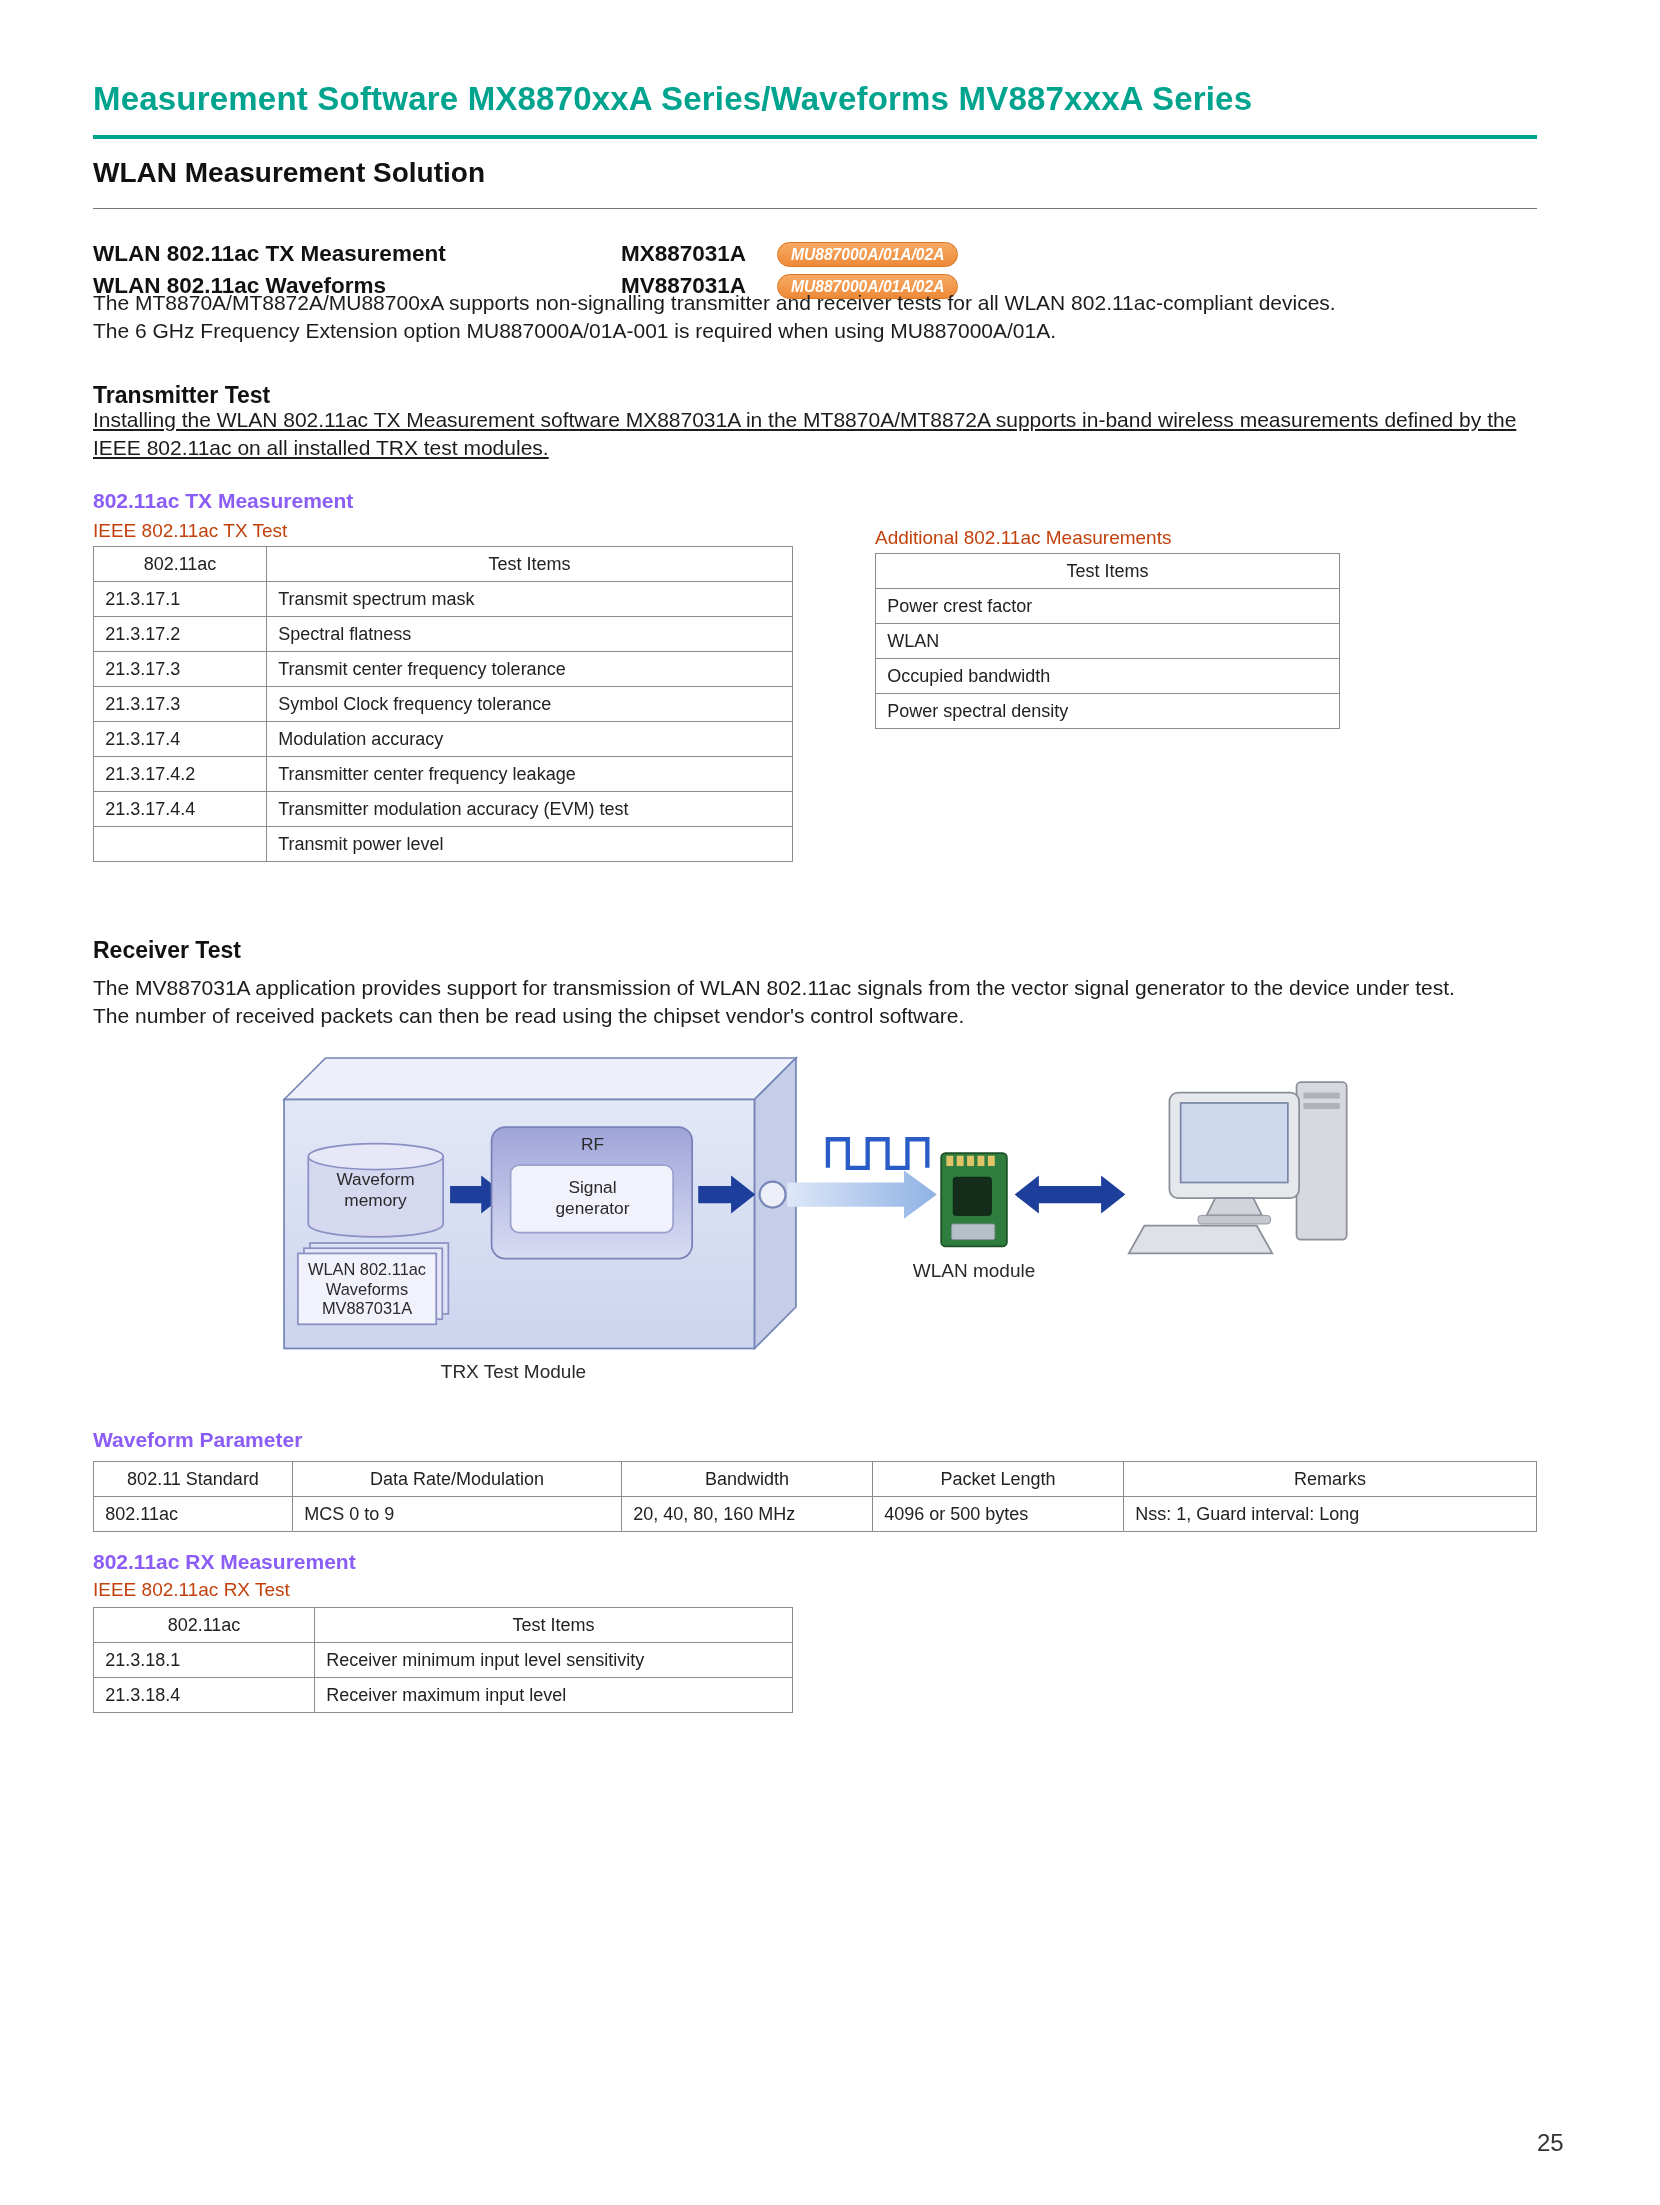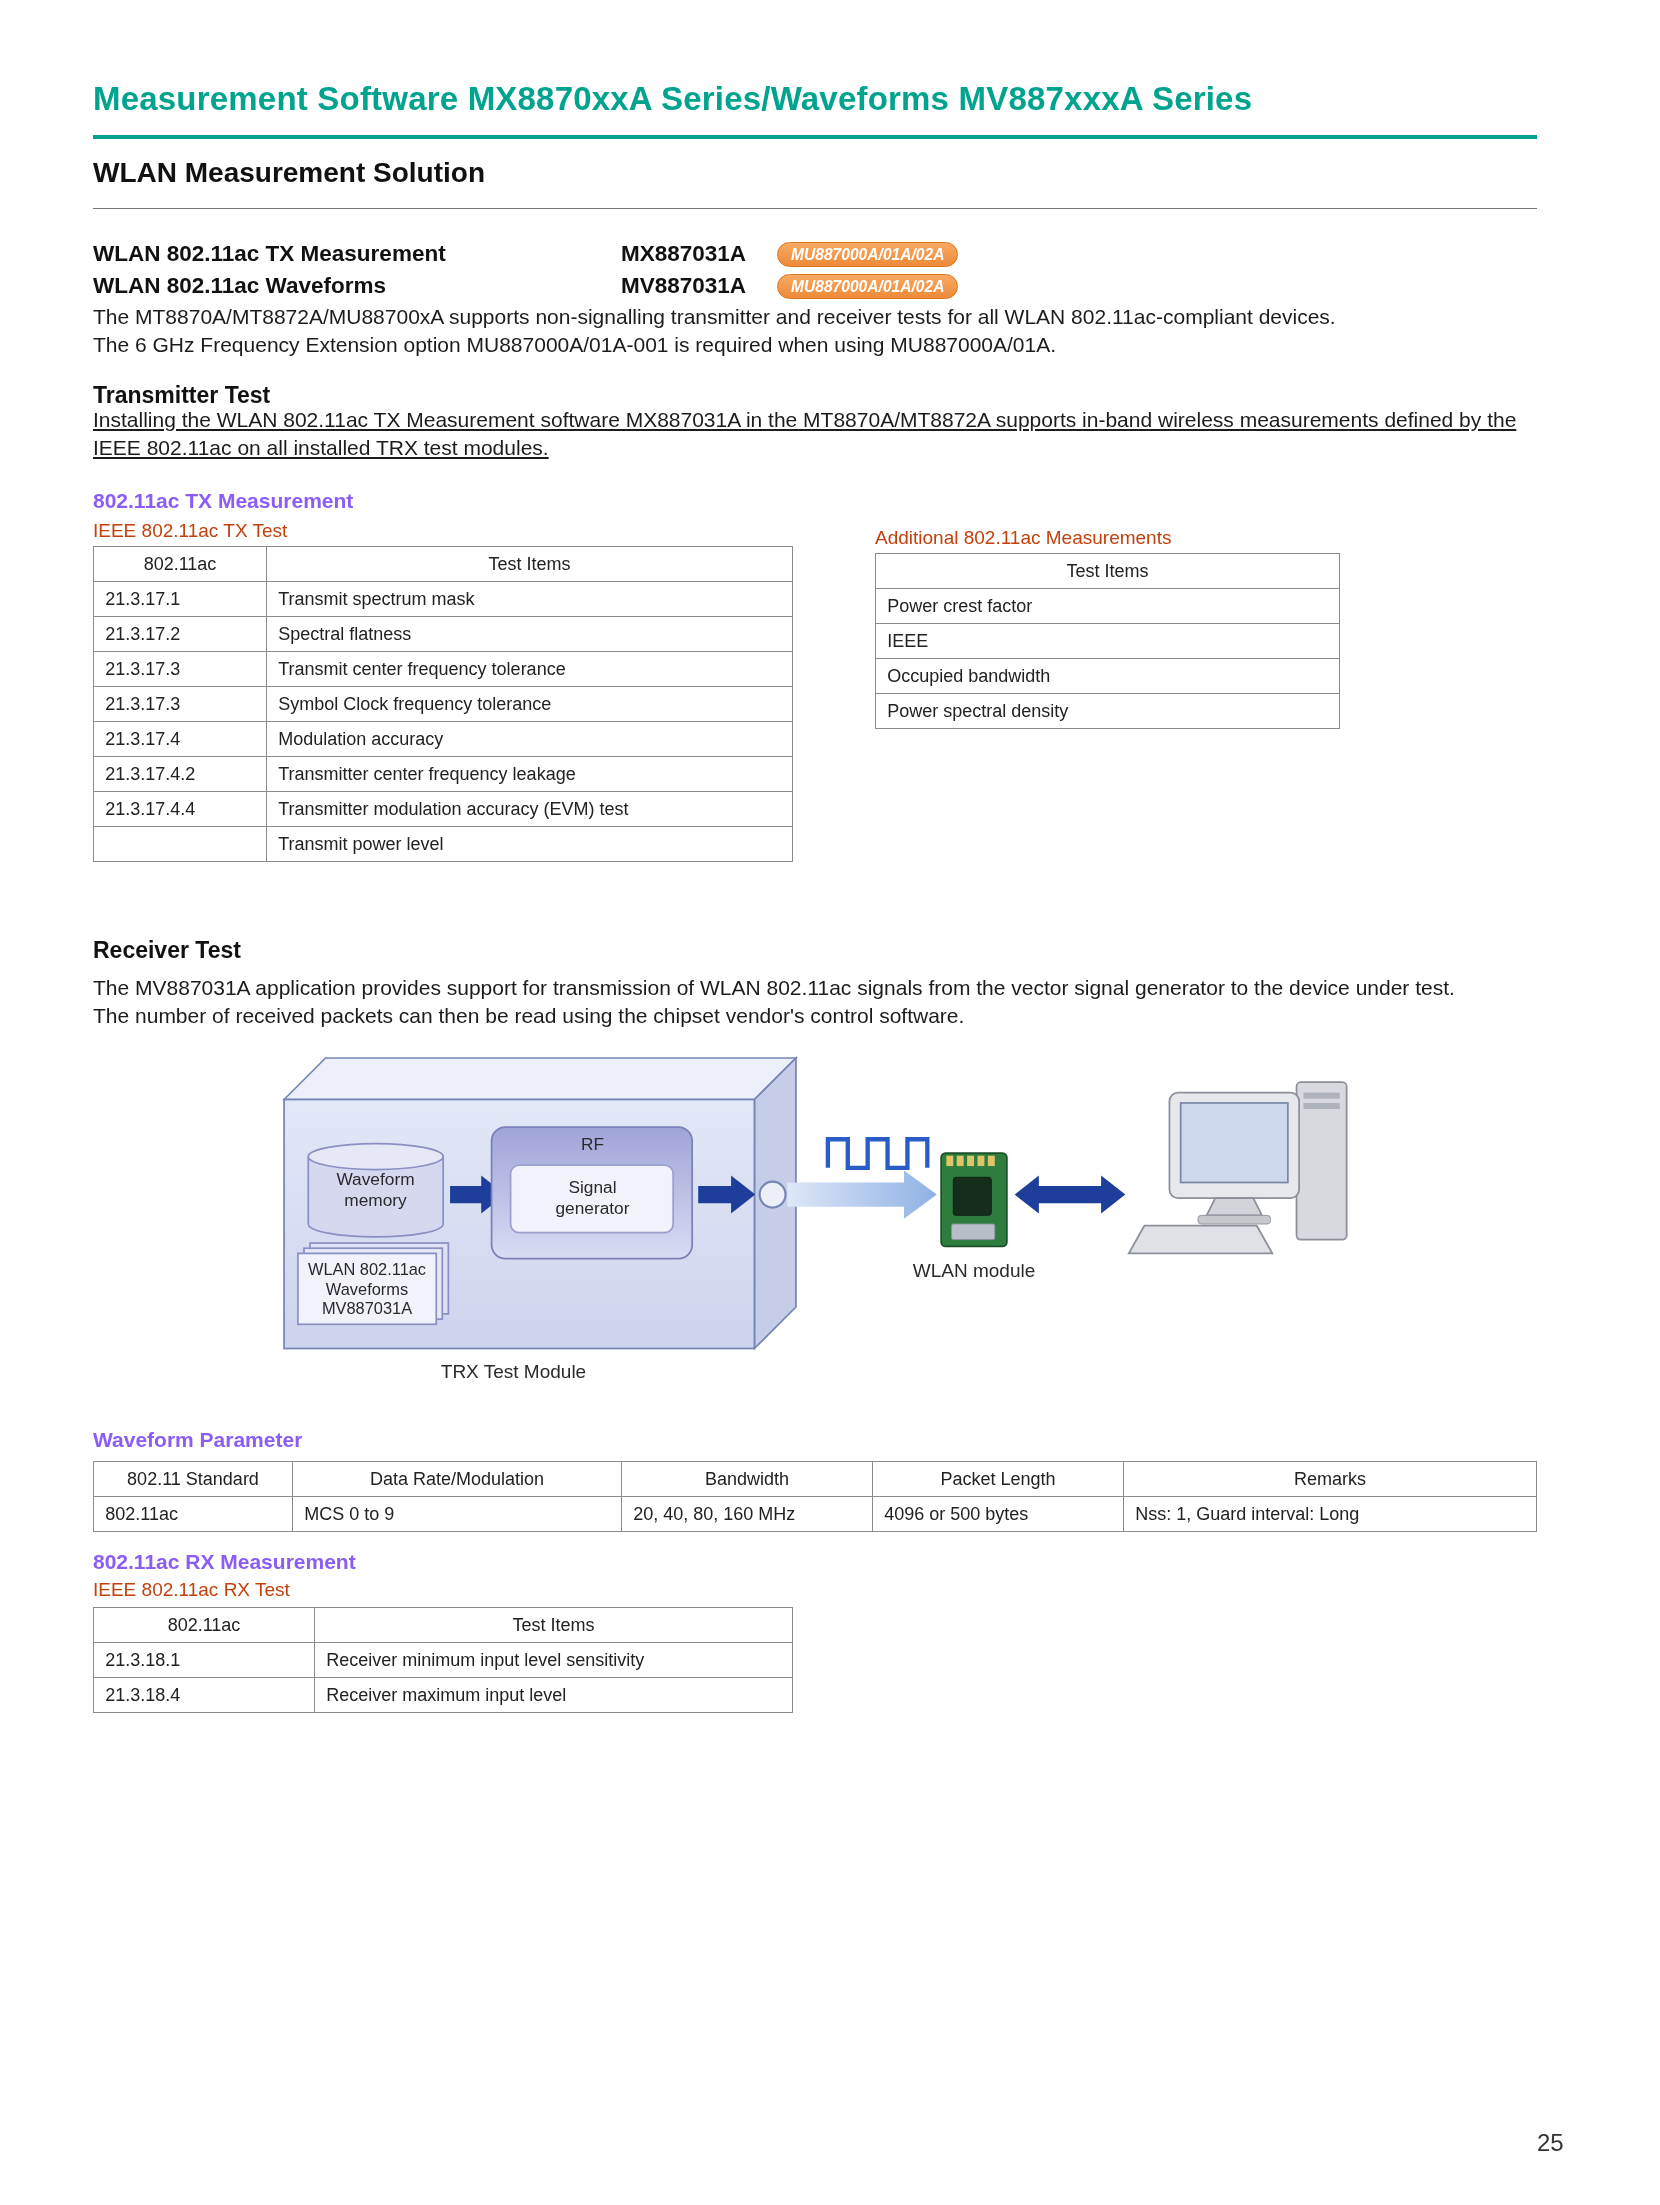--- a/index.html
+++ b/index.html
@@ -19,21 +19,21 @@
   .product-row { display:flex; align-items:flex-end; height:32px; }
   .product-name { width:528px; font-size:22.5px; font-weight:bold; color:#111; }
   .product-model { width:156px; font-size:22.5px; font-weight:bold; color:#111; }
   .badge {
     display:inline-block; background:linear-gradient(#f7aa64,#ee8a38);
     border:0.9px solid #d9771f; color:#fff; font-size:15.6px; font-weight:bold; font-style:italic;
     height:25px; line-height:23px; padding:0 13px; border-radius:13px;
   }
 
   .body-text { font-size:21px; line-height:28px; color:#1c1c1c; }
-  .intro { left:93px; top:303px; width:1461px; }
+  .intro { left:93px; top:289px; width:1461px; }
 
   .h-large { font-size:23px; font-weight:bold; color:#111; }
   .h-med   { font-size:21px; font-weight:bold; color:#8b5cf6; }
   .caption { font-size:19px; color:#c2410c; }
 
   .heading-transmitter { left:93px; top:382px; }
   .tx-body  { left:93px; top:406px; width:1453px;text-decoration:underline; }
   .tx-sub   { left:93px; top:489px; }
   .tx-caption { left:93px; top:520px; }
   .tx-table { left:93px; top:546px; width:700px; }
@@ -153,21 +153,21 @@
     <thead>
       <tr>
         <th>Test Items</th>
       </tr>
     </thead>
     <tbody>
       <tr>
           <td>Power crest factor</td>
         </tr>
       <tr>
-          <td>IEEE</td>
+          <td>WLAN</td>
         </tr>
       <tr>
           <td>Occupied bandwidth</td>
         </tr>
       <tr>
           <td>Power spectral density</td>
         </tr>
     </tbody>
   </table>
 

